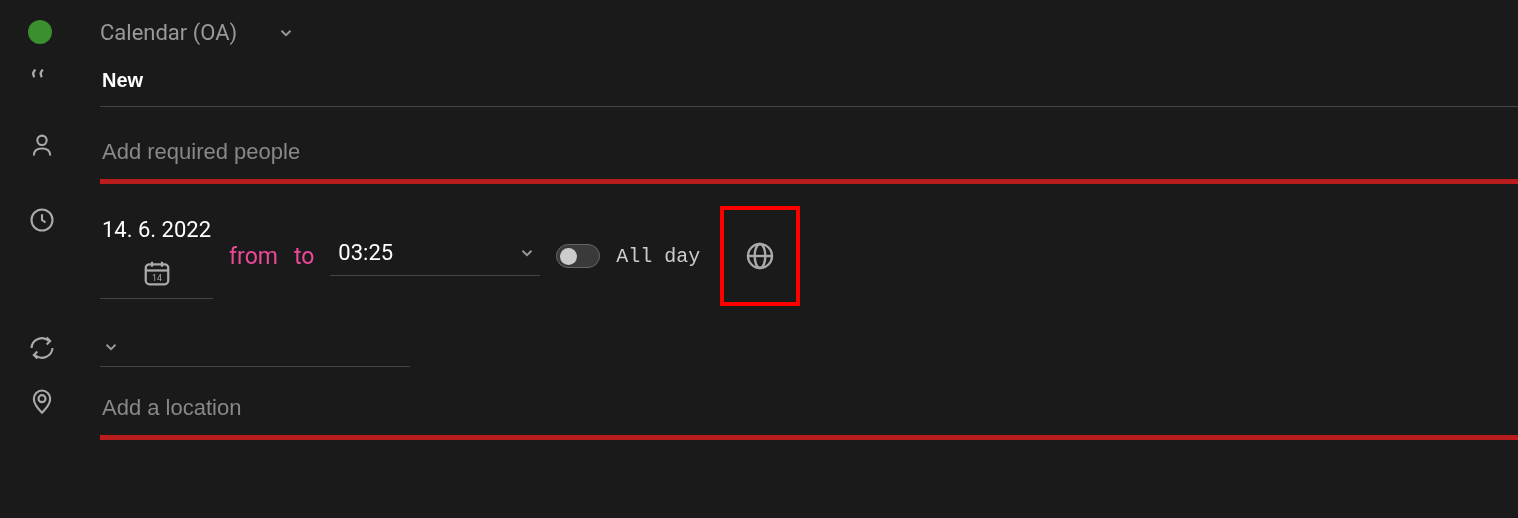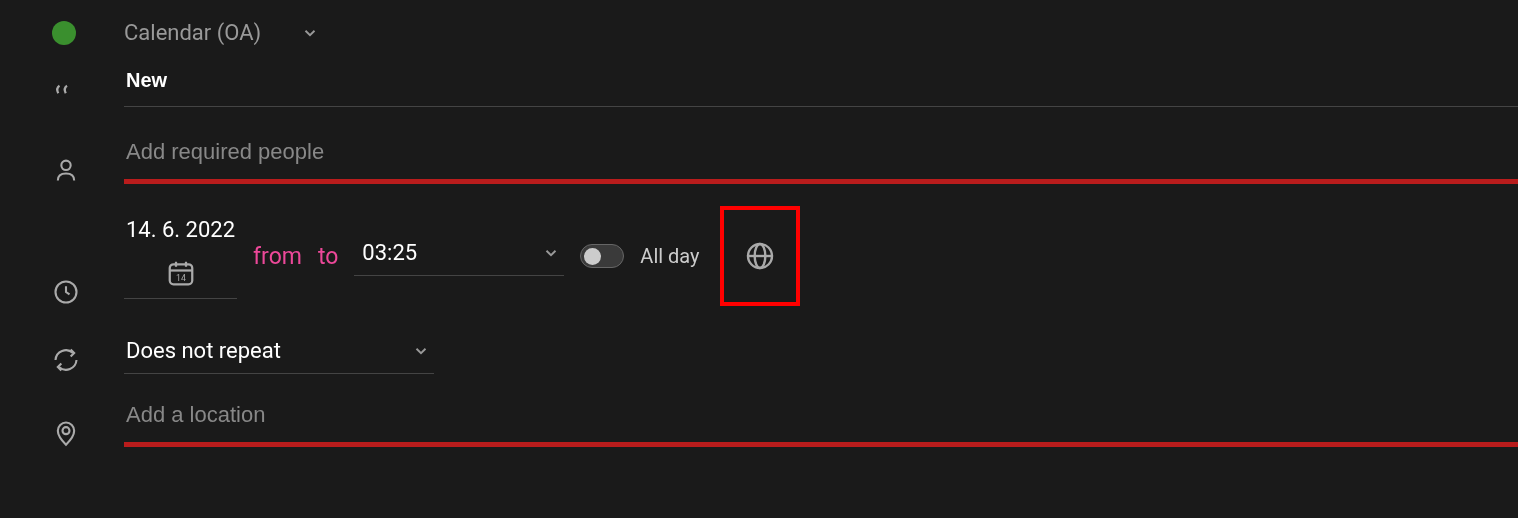--- a/index.html
+++ b/index.html
@@ -10,24 +10,23 @@
     body {
       background: #1a1a1a;
       font-family: -apple-system, BlinkMacSystemFont, 'Segoe UI', Roboto, sans-serif;
       color: #e0e0e0;
       width: 1518px;
       height: 518px;
       padding: 20px 0 0 0;
     }
     .row {
       display: flex;
-      align-items: flex-end;
+      align-items: flex-start;
       margin-bottom: 16px;
-      padding-left: 20px;
-      margin-left: 32px;
+      padding-left: 28px;
     }
     .icon-col {
       width: 72px;
       display: flex;
       align-items: center;
       justify-content: flex-start;
       color: #999;
     }
     .content-col {
       flex: 1;
@@ -121,20 +120,21 @@
       height: 17px;
       border-radius: 50%;
       background: #ccc;
       position: absolute;
       left: 3px;
       top: 2.5px;
     }
     .toggle-label {
       color: #ccc;
       font-size: 20px;
+      font-family: Liberation Mono, monospace;
     }
     .highlight-box {
       border: 4px solid #ff0000;
       width: 80px;
       height: 100px;
       display: flex;
       align-items: center;
       justify-content: center;
       margin-left: 4px;
     }
@@ -264,21 +264,20 @@
       <svg width="28" height="28" viewBox="0 0 24 24" fill="none" stroke="currentColor" stroke-width="1.8">
         <path d="M3 12 A 9 9 0 0 1 18 6"></path>
         <polyline points="16 3 19 6 16 9"></polyline>
         <path d="M21 12 A 9 9 0 0 1 6 18"></path>
         <polyline points="8 21 5 18 8 15"></polyline>
       </svg>
     </span>
   </div>
   <div class="content-col">
     <div class="repeat-select">
-      <span>Does not repeat</span>
       <span class="chevron">
         <svg width="18" height="18" viewBox="0 0 24 24" fill="none" stroke="currentColor" stroke-width="2.5">
           <polyline points="6 9 12 15 18 9"></polyline>
         </svg>
       </span>
     </div>
   </div>
 </div>
 
 <div class="row location-row">

